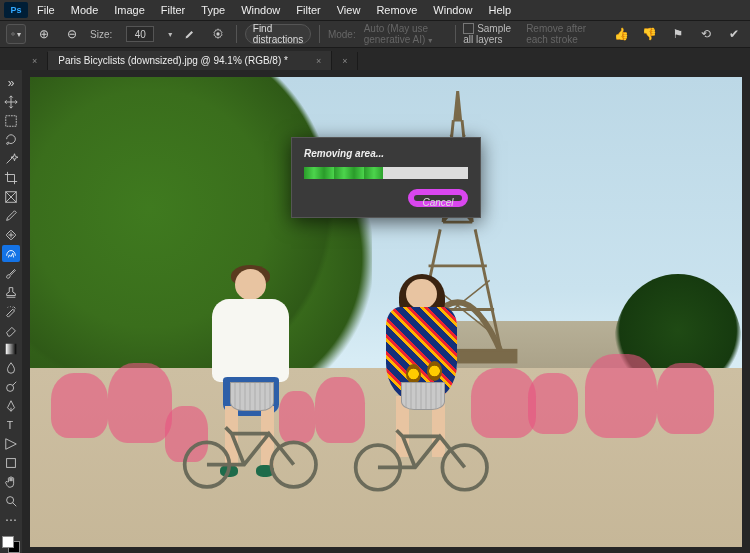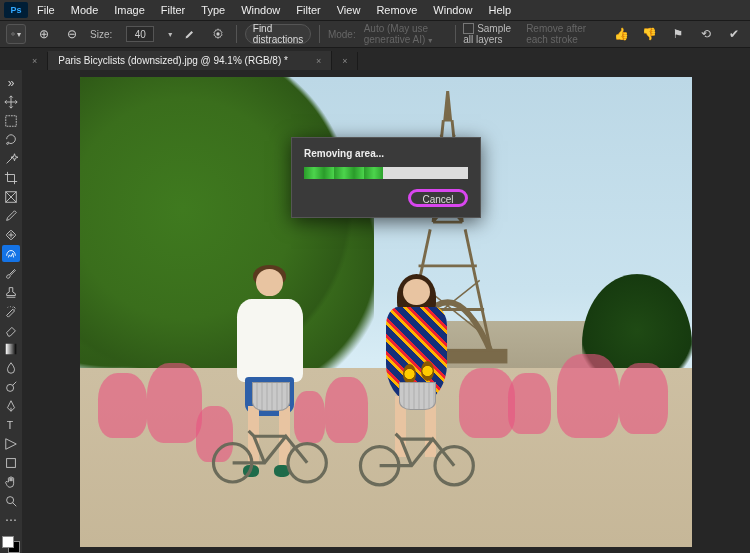--- a/index.html
+++ b/index.html
@@ -21,21 +21,21 @@
   .tab .x { font-size:9px; color:#888; }
   .workspace { display:flex; height: calc(553px - 70px); }
   .toolbar { width:22px; background:#323232; display:flex; flex-direction:column; align-items:center; padding-top:4px; gap:2px; }
   .tool { width:18px; height:18px; display:flex; align-items:center; justify-content:center; color:#ccc; font-size:12px; border-radius:2px; }
   .tool.active { background:#1473e6; color:#fff; }
   .tool svg { width:14px; height:14px; }
   .swatches { margin-top:6px; position:relative; width:18px; height:18px; }
   .sw-fg { position:absolute; width:12px; height:12px; background:#fff; border:1px solid #888; left:0; top:0; }
   .sw-bg { position:absolute; width:12px; height:12px; background:#000; border:1px solid #888; right:0; bottom:0; }
   .canvas-wrap { flex:1; background:#262626; display:flex; align-items:center; justify-content:center; padding:6px; }
-  .canvas { width: 612px; height: 470px; position:relative; overflow:hidden; }
+  .canvas { width: 712px; height: 470px; position:relative; overflow:hidden;font-style:italic; }
   
   .sky { position:absolute; inset:0; background: linear-gradient(#bcd8e6 0%, #c9e2ee 45%, #d7ecf5 60%, #e0f0f8 100%); }
   .path { position:absolute; left:0; right:0; top:62%; bottom:0; background:linear-gradient(#cdbfa2,#c6b798); }
   .grass-l { position:absolute; left:0; width:22%; top:62%; height:18%; background:#5f8a2f; border-top-right-radius:40% 80%; }
   .grass-r { position:absolute; right:0; width:30%; top:64%; height:16%; background:#5c8a2d; border-top-left-radius:50% 80%; }
   .trees-l { position:absolute; left:0; top:0; width:48%; height:70%; background: radial-gradient(circle at 35% 40%, #3f7a1f 0%, #3a6e1c 40%, #2f5a17 60%, transparent 62%), radial-gradient(circle at 12% 30%, #3f7a1f 0%, #2f5a17 55%, transparent 58%), radial-gradient(circle at 55% 55%, #4a8a24 0%, #2f5a17 55%, transparent 60%); }
   .bush-r { position:absolute; right:0; top:42%; width:18%; height:30%; background:radial-gradient(circle at 50% 40%, #1f4a14 0%, #163a0f 55%, transparent 60%); border-radius:50% 50% 40% 40%; }
   
   .tower { position:absolute; left:46%; top:3%; width:28%; height:62%; }
   .tower svg { width:100%; height:100%; }
@@ -60,21 +60,21 @@
   .flowers { position:absolute; left:38%; top:37%; width:28%; height:14%; }
   .flowers::before,.flowers::after{content:"";position:absolute;width:42%;height:60%;background:radial-gradient(circle,#ffcc00 40%,#8a5a00 45%);border-radius:50%;}
   .flowers::before{left:0;top:10%;} .flowers::after{right:0;top:0;}
   
   .sel { position:absolute; background:rgba(231,84,128,0.6); border-radius:40% 40% 30% 30%; }
   
   .dialog { position:absolute; left:50%; top:60px; transform:translateX(-50%); width:190px; background:#3a3a3a; border:1px solid #555; box-shadow:0 4px 18px rgba(0,0,0,0.6); padding:10px 12px 10px; }
   .dialog .title { font-size:10px; color:#eee; font-weight:600; margin-bottom:8px; }
   .prog { width:100%; height:12px; background:#ddd; position:relative; }
   .prog .fill { position:absolute; left:0; top:0; bottom:0; background:linear-gradient(90deg,#2a9c2a,#4cd44c,#2a9c2a,#4cd44c); background-size:30px 100%; }
-  .dialog .btn { margin-top:10px; margin-left:auto; display:block; width:60px; height:18px; line-height:16px; text-align:center; font-size:10px; color:#ddd; background:#3a3a3a; border:3px solid #d946ef; border-radius:9px; }
+  .dialog .btn { margin-top:10px; margin-left:auto; display:block; width:60px; height:18px; line-height:16px; text-align:center; font-size:10px; color:#ddd; background:#3a3a3a; border:6px solid #d946ef; border-radius:9px; }
   .fade { color:#666; }
   .spacer { flex:1; }
 </style>
 </head>
 <body>
 
 <div class="menubar">
   <div class="ps-logo">Ps</div>
   <div class="menu-item">File</div>
   <div class="menu-item">Mode</div>

